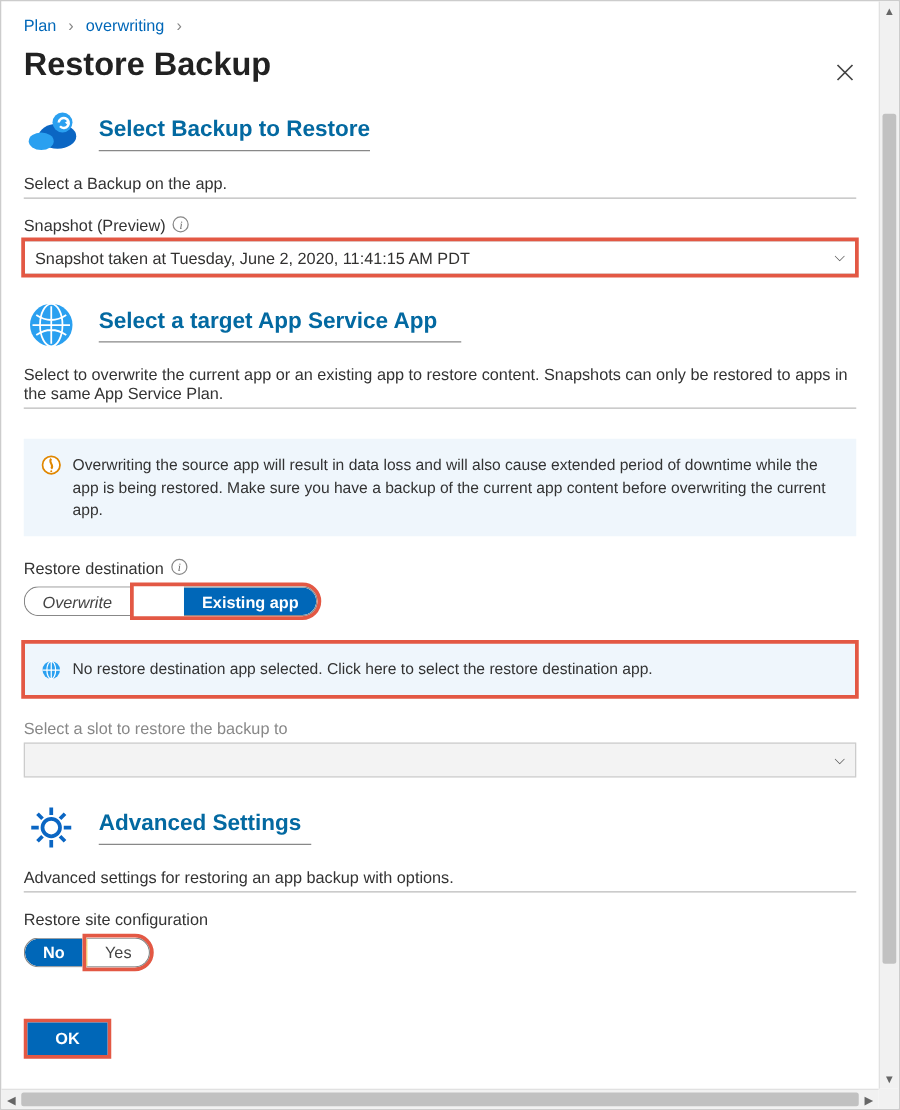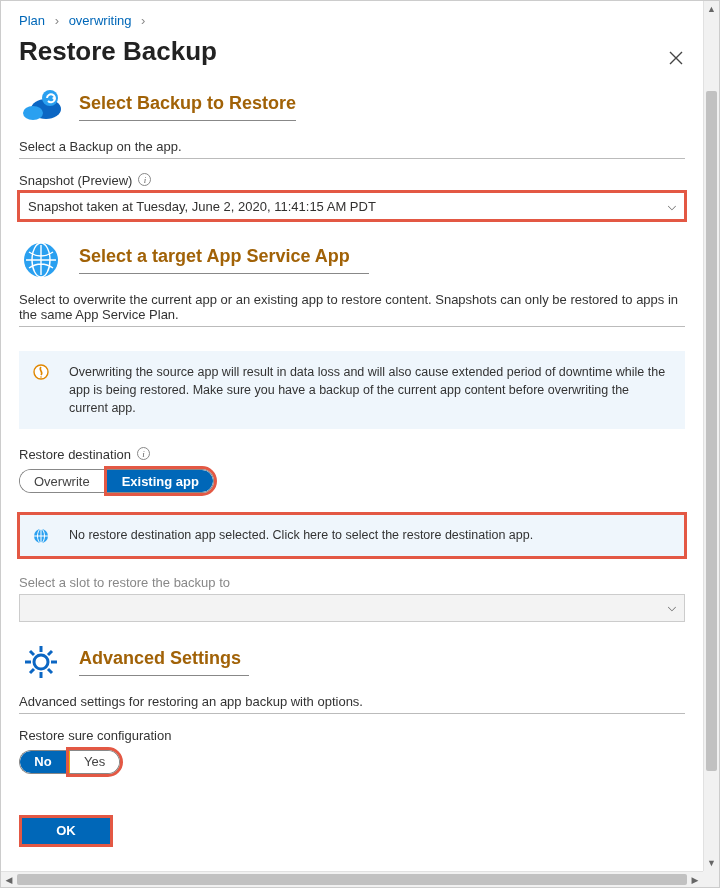--- a/index.html
+++ b/index.html
@@ -98,21 +98,21 @@
     gap: 16px;
     margin-bottom: 10px;
   }
   .section-icon {
     width: 44px; height: 44px;
     display:flex;align-items:center;justify-content:center;
   }
   .section-title {
     font-size: 18px;
     font-weight: 600;
-    color: #a16207;
+    color: #0369a1;
     border-bottom: 1px solid #888;
     padding-bottom: 6px;
     min-width: 200px;
   }
   .desc {
     font-size: 13px;
     color: #333;
     margin: 8px 0 4px 0;
   }
   .hr {
@@ -141,21 +141,21 @@
   .dropdown.disabled { background:#f3f3f3; color:#888; border-color:#ccc;}
   .chev { font-size:11px;color:#555; }
   .red-box { outline: 3px solid #e35844; outline-offset: -1px; }
 
   .info-callout {
     background: #eff6fc;
     padding: 12px 14px;
     font-size: 12.5px;
     color: #333;
     display:flex;
-    gap:20px;
+    gap:9px;
     line-height:1.45;
   }
   .info-callout.clickable { cursor:pointer; align-items:center; }
   .callout-icon {
     flex:0 0 16px;width:16px;height:16px;margin-top:1px;
   }
   .segmented {
     display:inline-flex;
     border:1px solid #888;
     border-radius: 14px;
@@ -174,21 +174,21 @@
     background:#0067b8;
     color:#fff;
     font-weight:600;
   }
   .seg-row { display:flex; align-items:center; }
 
   .disabled-label { color:#888; }
   .ok-btn {
     display:inline-flex;align-items:center;justify-content:center;
     background:#0067b8;color:#fff;font-weight:600;
-    height:26px; width:88px;
+    height:26px; width:64px;
     border:none;cursor:pointer;font-size:13px;
   } .spacer10{height:10px;} .spacer14{height:14px;}
   .spacer18{height:18px;} .spacer24{height:24px;}
 
   .red-wrap { display:inline-block; border:3px solid #e35844; padding:0; }
 </style>
 </head>
 <body>
 
 <div class="page">
@@ -267,24 +267,24 @@
     </div>
 
     <div class="spacer18"></div>
 
     <div class="field-label">
       <span>Restore destination</span>
       <span class="info-icon">i</span>
     </div>
 
     <div class="seg-row">
-      <div class="segmented" style="border-top-right-radius:0;border-bottom-right-radius:0;border-right:none;">
+      <div class="segmented" style="border-top-right-radius:0;border-bottom-right-radius:0;border-right:none;font-style:italic;">
         <div class="seg">Overwrite</div>
       </div>
-      <span class="red-wrap" style="border-radius:0 16px 16px 0;">
+      <span class="red-wrap" style="border-radius:0 16px 16px 0;padding-left:40px;">
         <span class="segmented" style="border-radius:0 14px 14px 0;border-left:none;">
           <span class="seg active" style="border-radius:0 14px 14px 0;border-left:1px solid #0067b8;">Existing app</span>
         </span>
       </span>
     </div>
 
     <div class="spacer18"></div>
 
     <div class="info-callout clickable red-box">
       <div class="callout-icon">
@@ -316,21 +316,21 @@
             <path d="M20 4 v6 M20 30 v6 M4 20 h6 M30 20 h6 M9 9 l4 4 M27 27 l4 4 M31 9 l-4 4 M13 27 l-4 4"></path>
           </g>
         </svg>
       </div>
       <div class="section-title" style="min-width:170px">Advanced Settings</div>
     </div>
 
     <div class="desc">Advanced settings for restoring an app backup with options.</div>
     <div class="hr"></div>
 
-    <div class="field-label">Restore sure configuration</div>
+    <div class="field-label">Restore site configuration</div>
     <div class="seg-row">
       <div class="segmented" style="border-top-right-radius:0;border-bottom-right-radius:0;border-right:none;">
         <div class="seg active" style="min-width:46px;border-radius:14px 0 0 14px">No</div>
       </div>
       <span class="red-wrap" style="border-radius:0 16px 16px 0;">
         <span class="segmented" style="border-radius:0 14px 14px 0;border-left:none;">
           <span class="seg" style="min-width:40px;border-radius:0 14px 14px 0;border-left:1px solid #eab308;">Yes</span>
         </span>
       </span>
     </div>

